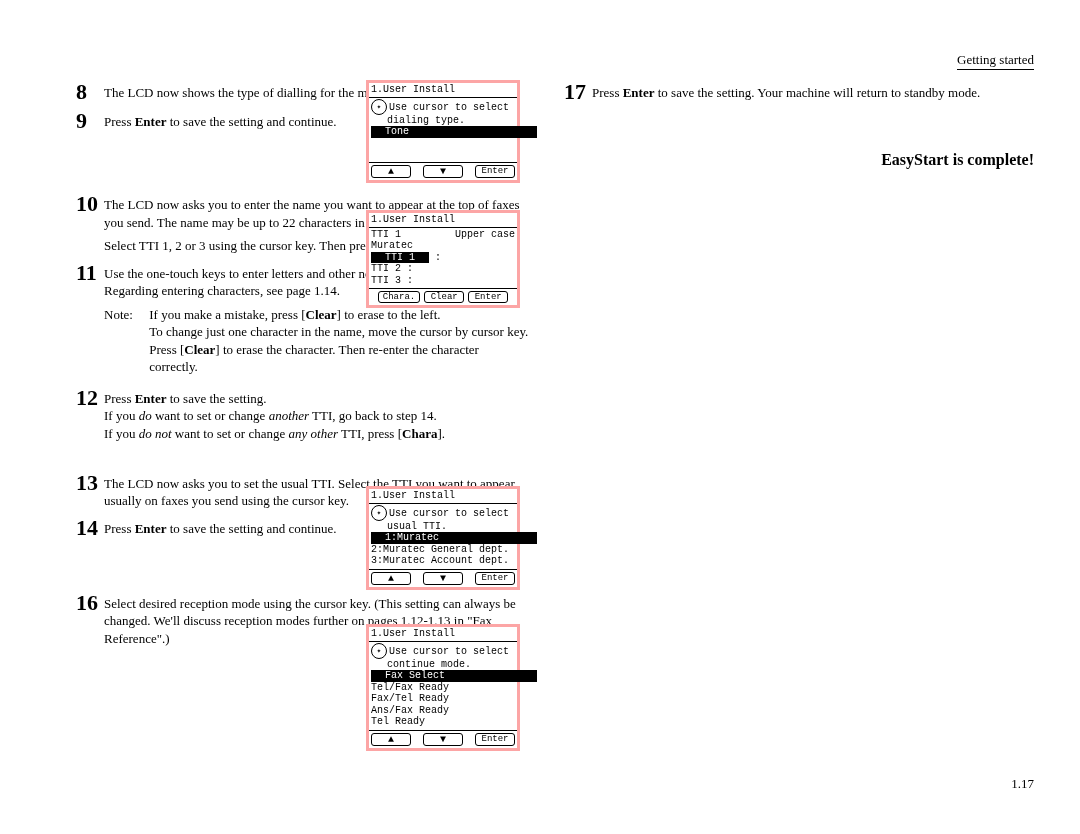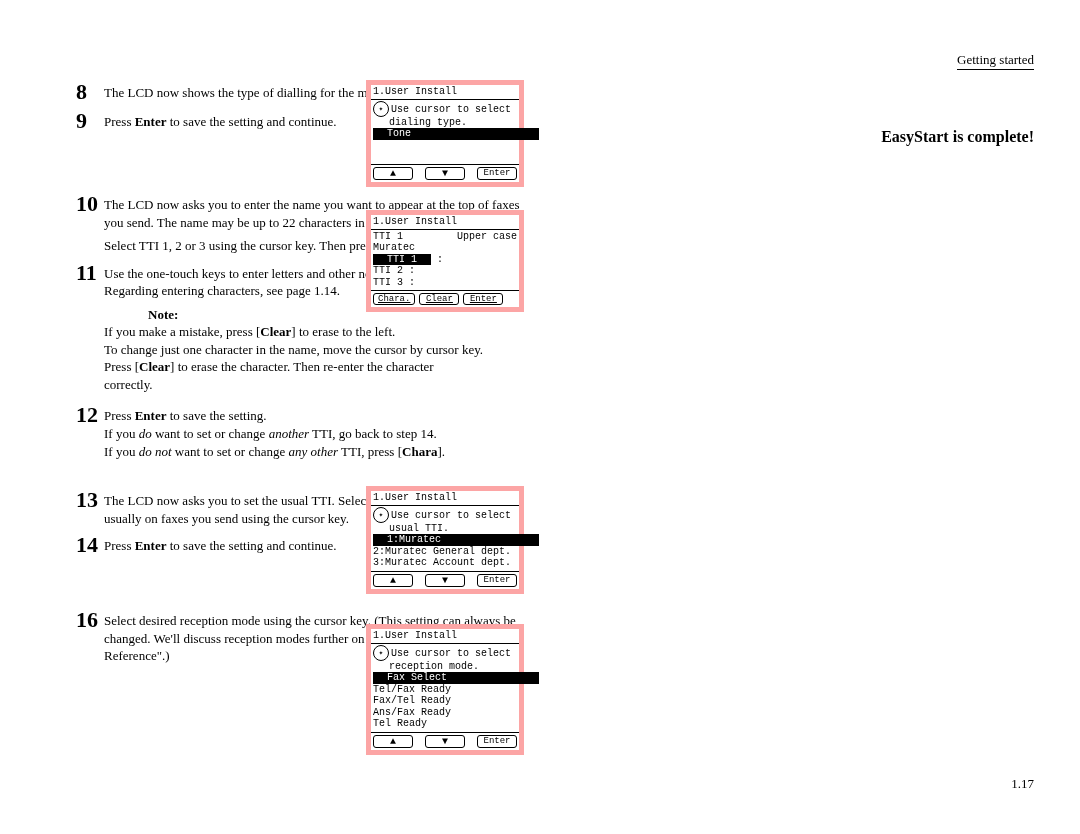--- a/index.html
+++ b/index.html
@@ -67,43 +67,42 @@
     padding-top: 4px;
   }
   .note-block {
     margin-left: 28px;
     margin-top: 6px;
     margin-bottom: 10px;
     font-size: 13px;
     line-height: 1.35;
   }
   .note-label {
-    font-weight: bold;
+    font-weight: normal;
     display: inline-block;
     width: 42px;
     vertical-align: top;
-    margin-left: 44px;
   }
   .note-text {
     display: inline-block;
     width: 380px;
     vertical-align: top;
   }
   .complete {
     font-family: Georgia, serif;
     font-weight: bold;
     font-size: 16px;
     margin-top: 48px;
     text-align: right;
   }
   
   .lcd {
     position: absolute;
     width: 148px;
-    border: 5px solid #fca5a5;
+    border: 3px solid #fca5a5;
     font-family: "Courier New", monospace;
     font-size: 10px;
     line-height: 1.15;
     background: #fff;
   }
   .lcd-title {
     border-bottom: 1px solid #000;
     padding: 1px 2px;
   }
   .lcd-body {
@@ -111,21 +110,21 @@
     min-height: 50px;
     position: relative;
   }
   .lcd-btnrow {
     border-top: 1px solid #000;
     display: flex;
     padding: 2px;
     gap: 4px;
     justify-content: space-between;
   }
-  .lcd-btnrow.three { justify-content: flex-start; text-decoration: underline; }
+  .lcd-btnrow.three { justify-content: center; }
   .lcd-btn {
     border: 1px solid #000;
     border-radius: 3px;
     padding: 0 4px;
     font-size: 9px;
     min-width: 30px;
     text-align: center;
   }
   .lcd-inv {
     background: #000;
@@ -218,20 +217,24 @@
 
 
     <div class="step">
       <div class="step-num">16</div>
       <div class="step-body" style="width:250px">Select desired reception mode using the cursor key. (This setting can always be changed. We'll discuss reception modes further on pages 1.12-1.13 in "Fax Reference".)</div>
     </div>
 
   </div>
 
   <div class="col col-right">
+    <div class="step">
+      <div class="step-num">17</div>
+      <div class="step-body">Press <b>Enter</b> to save the setting. Your machine will return to standby mode.</div>
+    </div>
     <div class="complete" style="margin-left:28px">EasyStart is complete!</div>
   </div>
 
   <div class="lcd" style="left:366px; top:80px;">
     <div class="lcd-title">1.User Install</div>
     <div class="lcd-body">
       <div class="lcd-line"><span class="cursor-icon"></span><span>Use cursor to select</span></div>
       <div class="lcd-line" style="padding-left:16px">dialing type.</div>
       <div class="lcd-line"><span class="lcd-inv" style="width:138px">Tone</span></div>
       <div style="height:22px"></div>
@@ -272,21 +275,21 @@
       <div class="lcd-btn arrow">▲</div>
       <div class="lcd-btn arrow">▼</div>
       <div class="lcd-btn">Enter</div>
     </div>
   </div>
 
   <div class="lcd" style="left:366px; top:624px;">
     <div class="lcd-title">1.User Install</div>
     <div class="lcd-body">
       <div class="lcd-line"><span class="cursor-icon"></span><span>Use cursor to select</span></div>
-      <div class="lcd-line" style="padding-left:16px">reception mode.</div>
+      <div class="lcd-line" style="padding-left:16px">continue mode.</div>
       <div class="lcd-line"><span class="lcd-inv" style="width:138px">Fax Select</span></div>
       <div class="lcd-line">Tel/Fax Ready</div>
       <div class="lcd-line">Fax/Tel Ready</div>
       <div class="lcd-line">Ans/Fax Ready</div>
       <div class="lcd-line">Tel Ready</div>
     </div>
     <div class="lcd-btnrow">
       <div class="lcd-btn arrow">▲</div>
       <div class="lcd-btn arrow">▼</div>
       <div class="lcd-btn">Enter</div>

